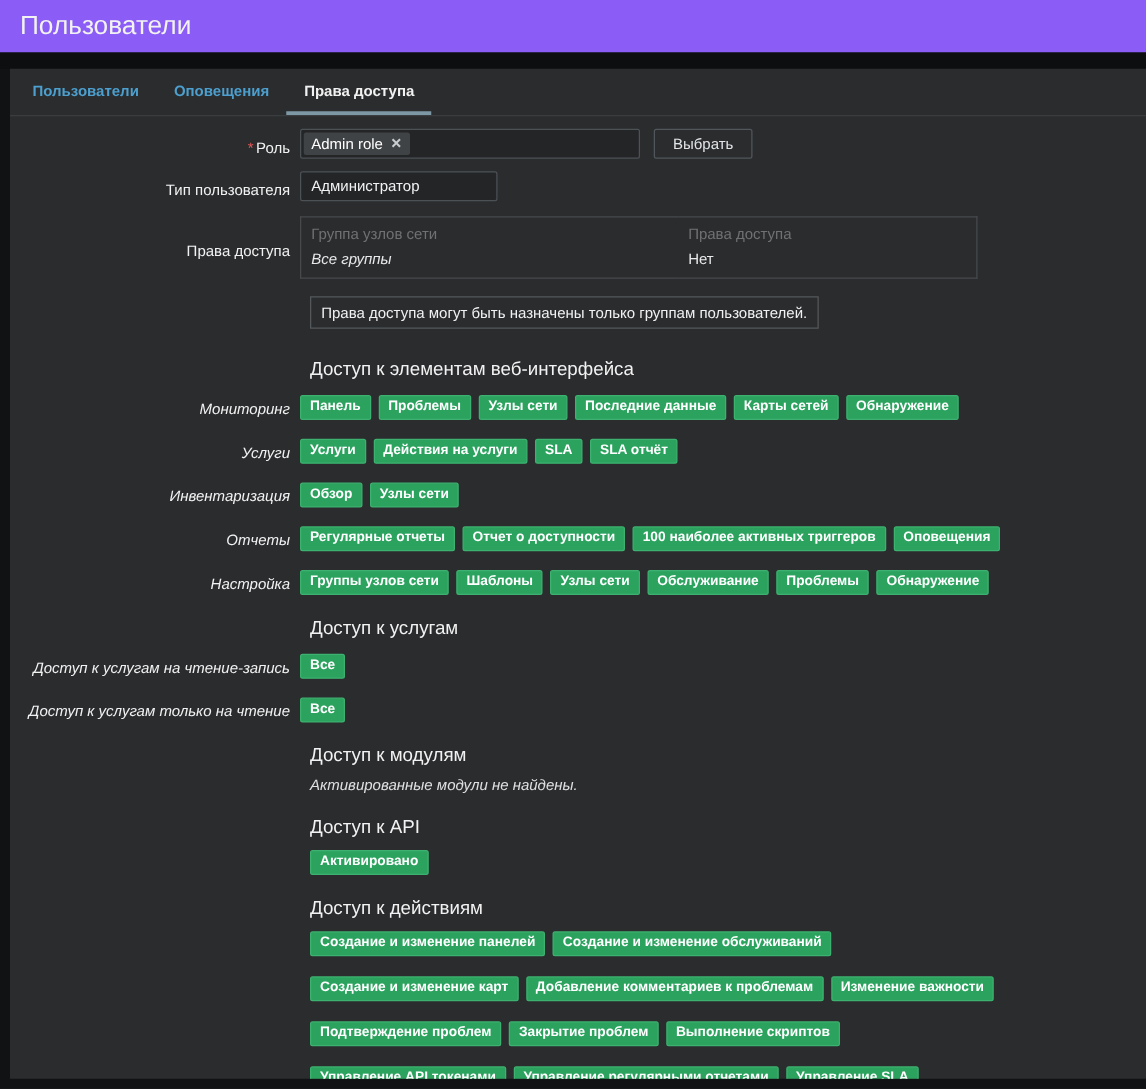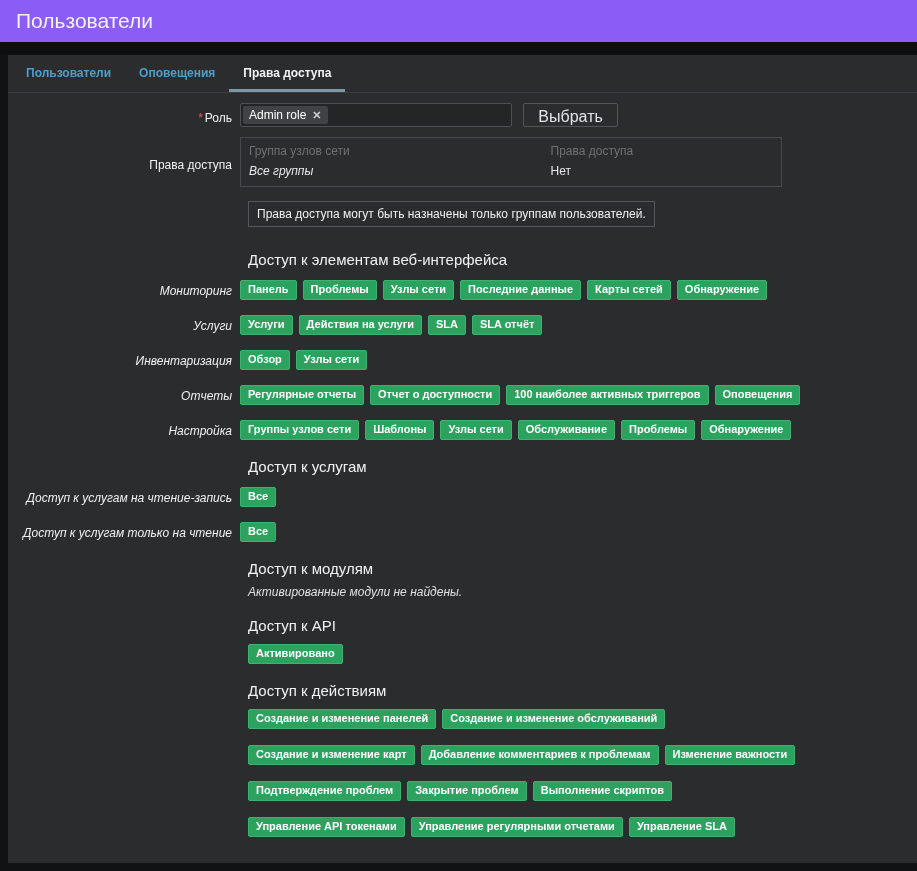--- a/index.html
+++ b/index.html
@@ -84,21 +84,21 @@
     line-height: 14px;
   }
   .chip-x { font-weight: bold; color: #c9cdd0; font-size: 11px; cursor: pointer; }
   .btn-outline {
     display: inline-block;
     background: transparent;
     border: 1px solid #50565b;
     border-radius: 2px;
     color: #e1e5e8;
     font-family: "Liberation Sans", sans-serif;
-    font-size: 16px;
+    font-size: 12px;
     padding: 4px 14px;
     margin-left: 8px;
     height: 24px;
     cursor: pointer;
   }
   .text-input {
     width: 158px;
     height: 24px;
     background: #232527;
     border: 1px solid #4c5156;
@@ -180,20 +180,26 @@
           <span class="chip">
             <span>Admin role</span>
             <span class="chip-x">✕</span>
           </span>
         </div>
         <button class="btn-outline">Выбрать</button>
       </div>
     </div>
 
     
+    <div class="form-row">
+      <div class="form-label">Тип пользователя</div>
+      <div class="field-area">
+        <input class="text-input" type="text" readonly="" value="Администратор" style="">
+      </div>
+    </div>
 
     
     <div class="form-row" style="margin-bottom:14px;">
       <div class="form-label">Права доступа</div>
       <div class="field-area">
         <table class="perm-table">
           <thead>
             <tr>
               <th>Группа узлов сети</th>
               <th>Права доступа</th>

